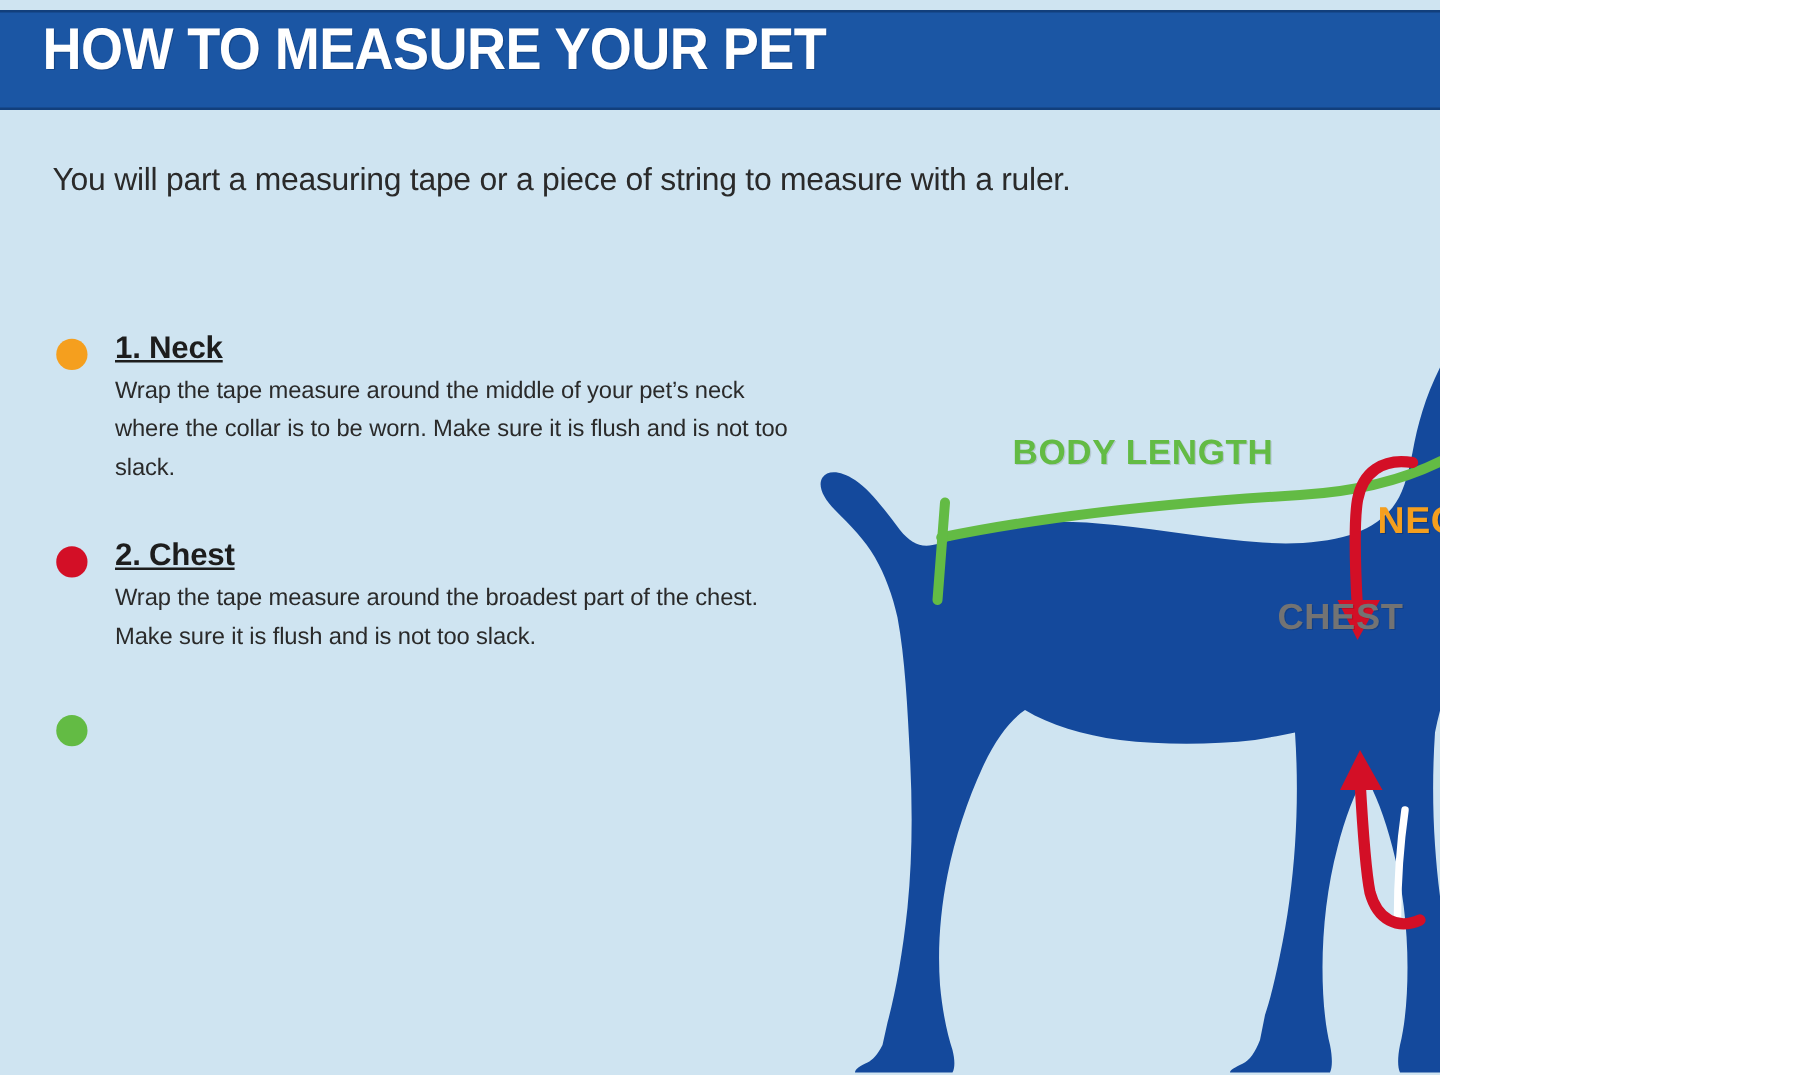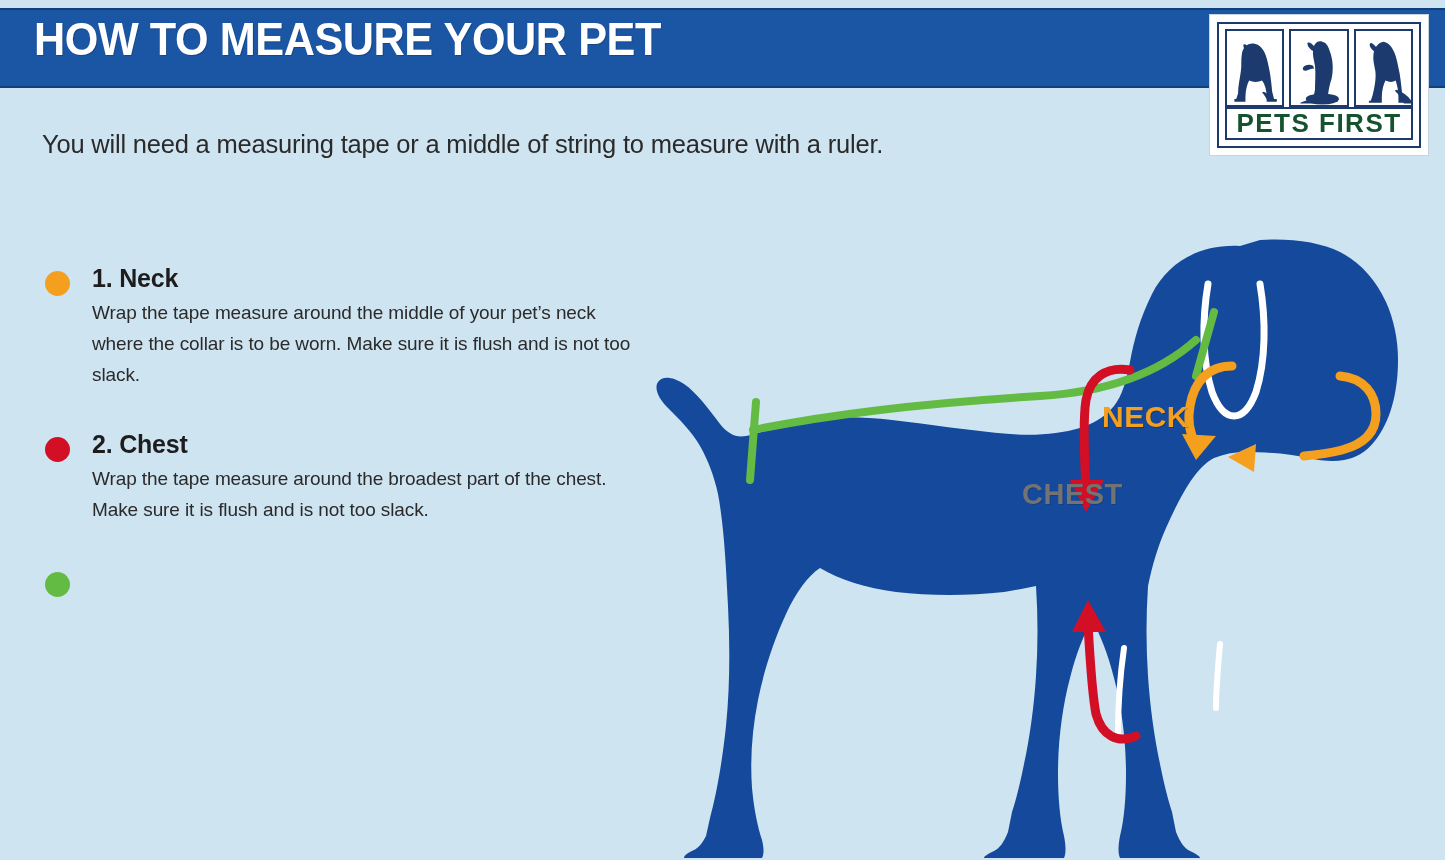--- a/index.html
+++ b/index.html
@@ -6,21 +6,21 @@
   html, body {
     margin: 0;
     padding: 0;
     background: #ffffff;
   }
   body {
     font-family: "Liberation Sans", sans-serif;
   }
   #page {
     position: relative;
-    width: 1445px;
+    width: 1152px;
     height: 860px;
     background: #cfe4f1;
     overflow: hidden;
   }
 
   
   .header-bar {
     position: absolute;
     left: 0;
     top: 8px;
@@ -126,20 +126,21 @@
     height: 25px;
     border-radius: 50%;
   }
   .step-title {
     font-size: 25px;
     font-weight: bold;
     color: #1d1d1d;
     line-height: 32px;
     letter-spacing: -0.2px;
     margin: 0 0 3px 0;
+    text-decoration: underline;
   }
   .step-body {
     font-size: 19px;
     line-height: 31px;
     color: #2a2a2a;
     letter-spacing: -0.1px;
     margin: 0;
   }
 
   
@@ -215,21 +216,21 @@
         </div>
 
       </div>
       <div class="logo-name">
         <span>PETS FIRST</span>
       </div>
     </div>
   </div>
 
   <div class="intro">
-    <div>You will need a measuring tape or a middle of string to measure with a ruler.</div>
+    <div>You will part a measuring tape or a piece of string to measure with a ruler.</div>
   </div>
 
   <div class="steps">
 
     <div class="step">
       <span class="bullet" style="background:#f59f1e"></span>
       <div class="step-title">1. Neck</div>
       <div class="step-body">Wrap the tape measure around the middle of your pet’s neck where the collar is to be worn. Make sure it is flush and is not too slack.</div>
     </div>
 
@@ -337,16 +338,17 @@
 
       <g>
         <path fill="none" stroke="#d30f26" stroke-width="9" stroke-linecap="round" d="M 490 134 C 466 130 450 142 446 164 C 443 182 444 216 446 252"></path>
         <path fill="#d30f26" d="M 446 276 L 430 244 L 464 244 Z"></path>
         <path fill="none" stroke="#d30f26" stroke-width="9" stroke-linecap="round" d="M 448 388 C 450 424 452 458 456 478 C 462 500 478 508 496 500"></path>
         <path fill="#d30f26" d="M 448 364 L 432 396 L 466 396 Z"></path>
       </g>
     </svg>
   </div>
 
+  <div class="diagram-label" id="label-body-length">BODY LENGTH</div>
   <div class="diagram-label" id="label-neck">NECK</div>
   <div class="diagram-label" id="label-chest">CHEST</div>
 
 </div>
 
 </body></html>

